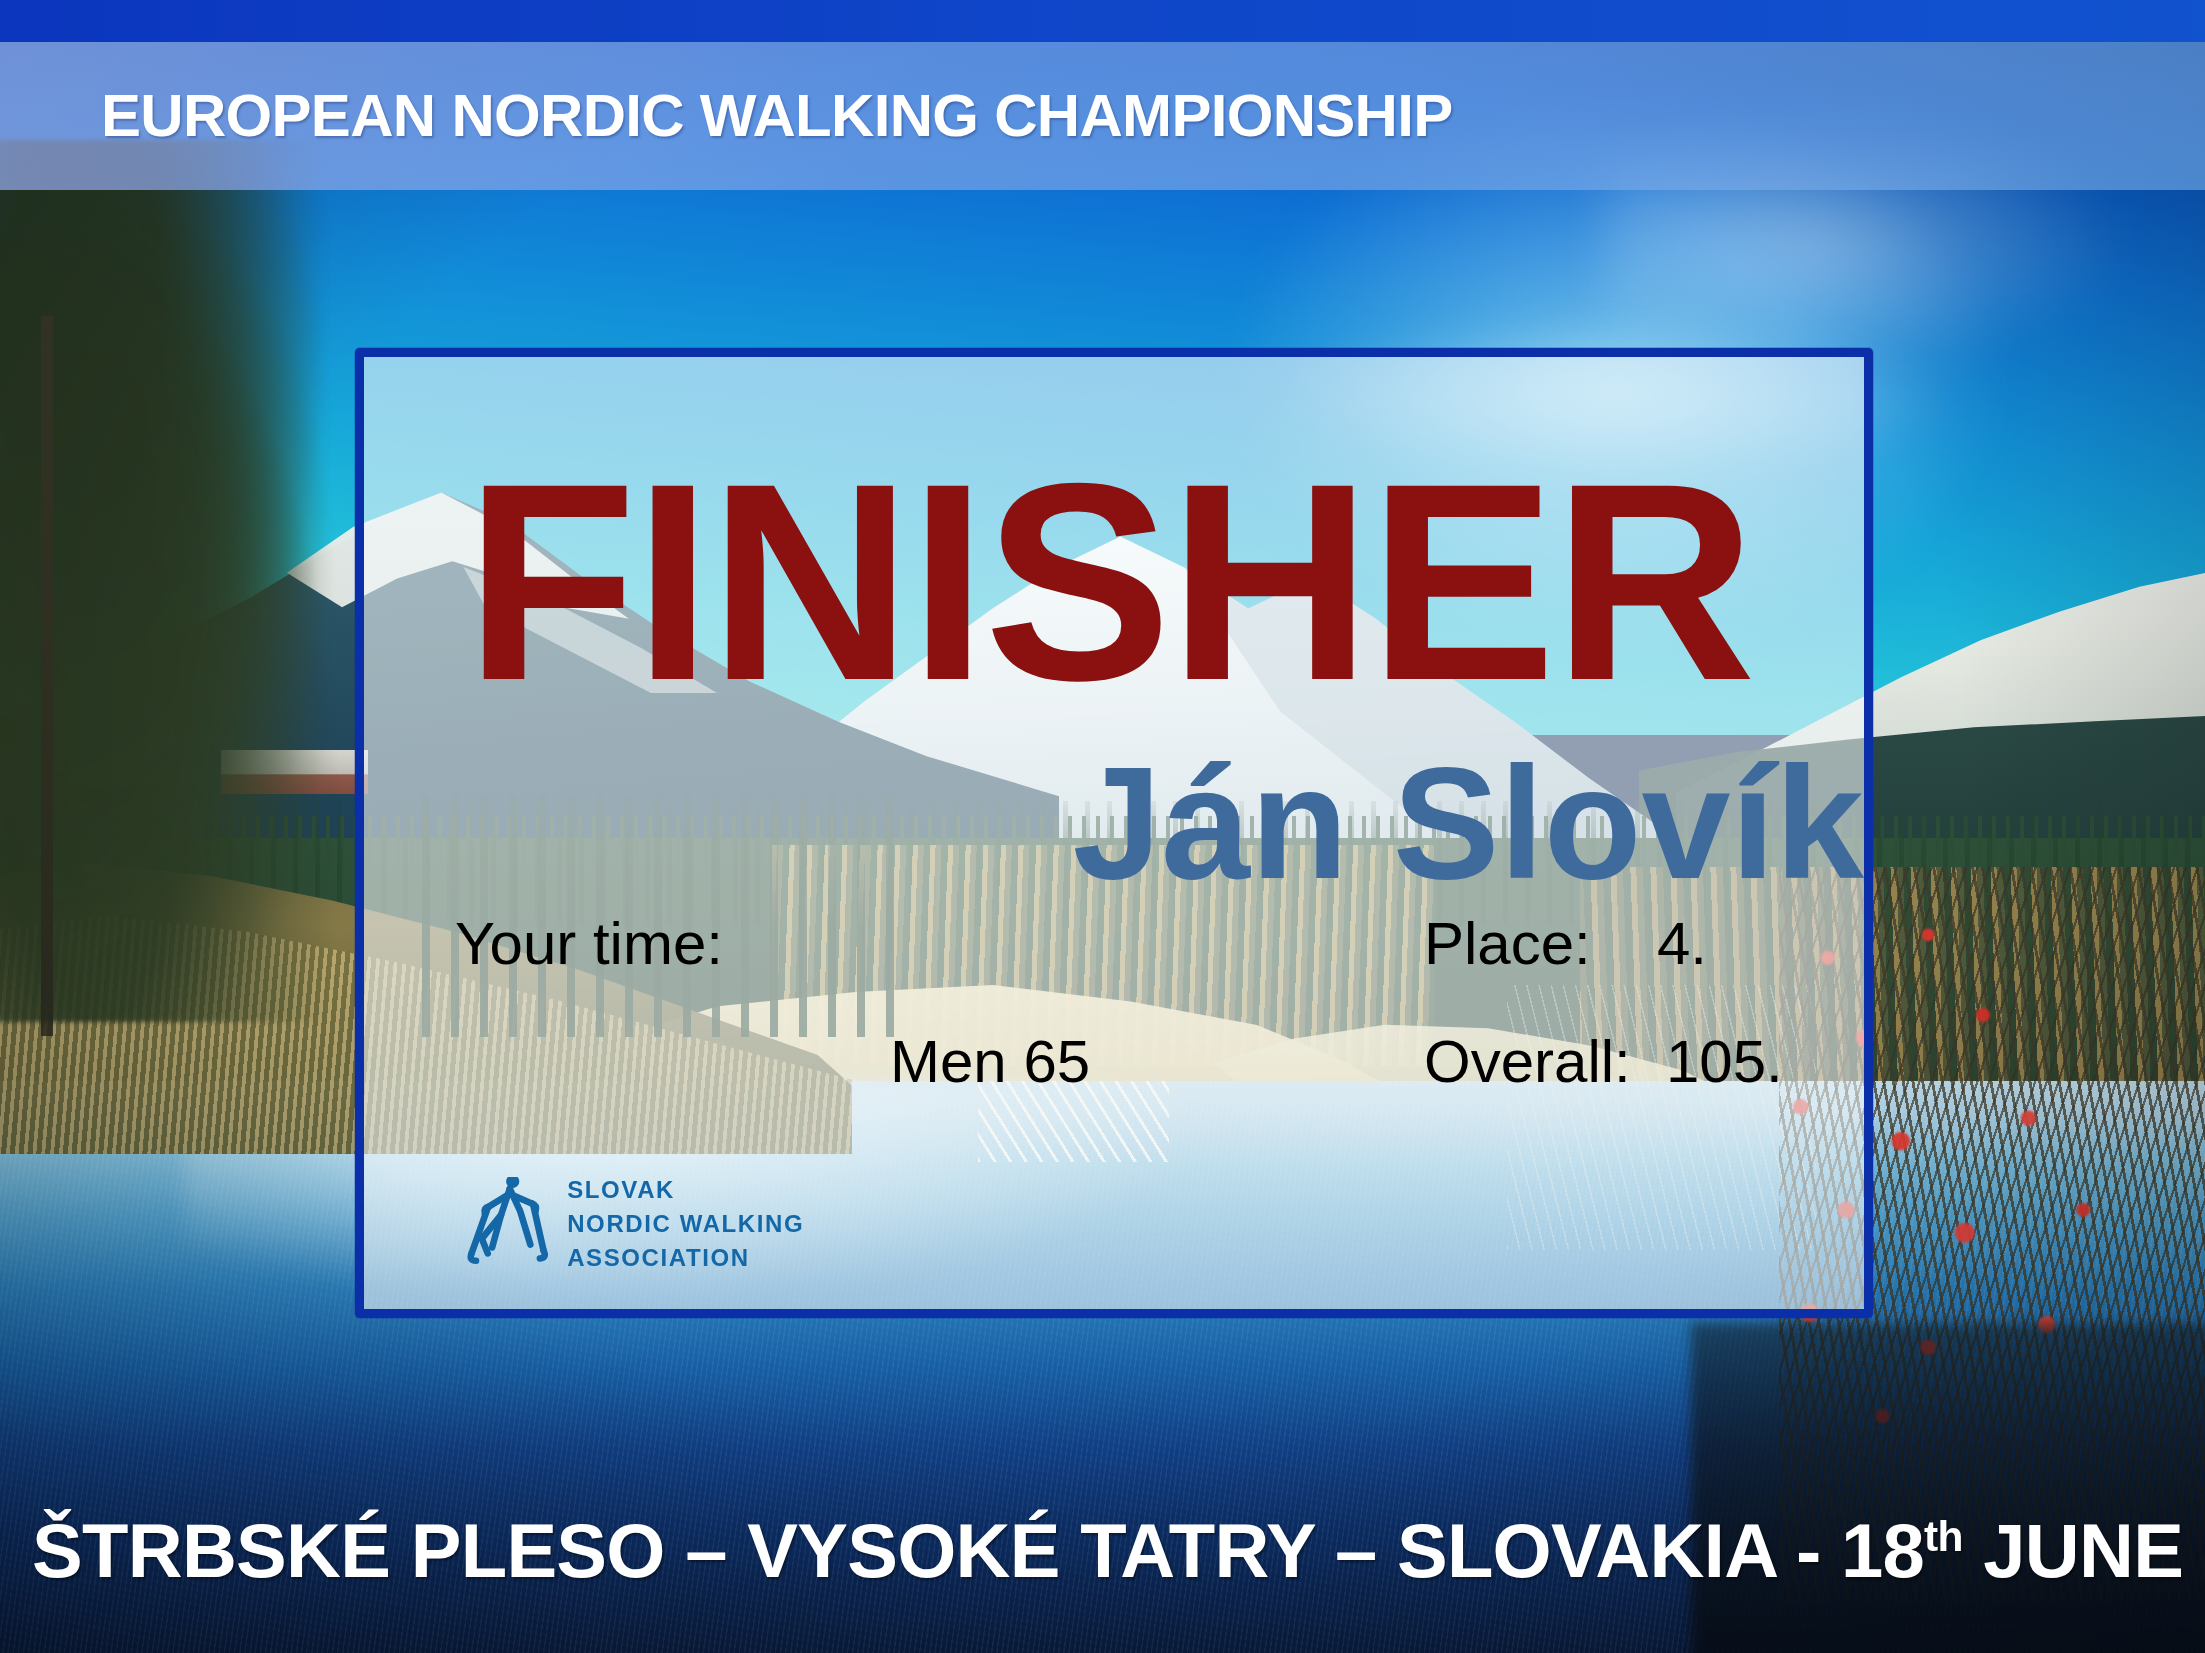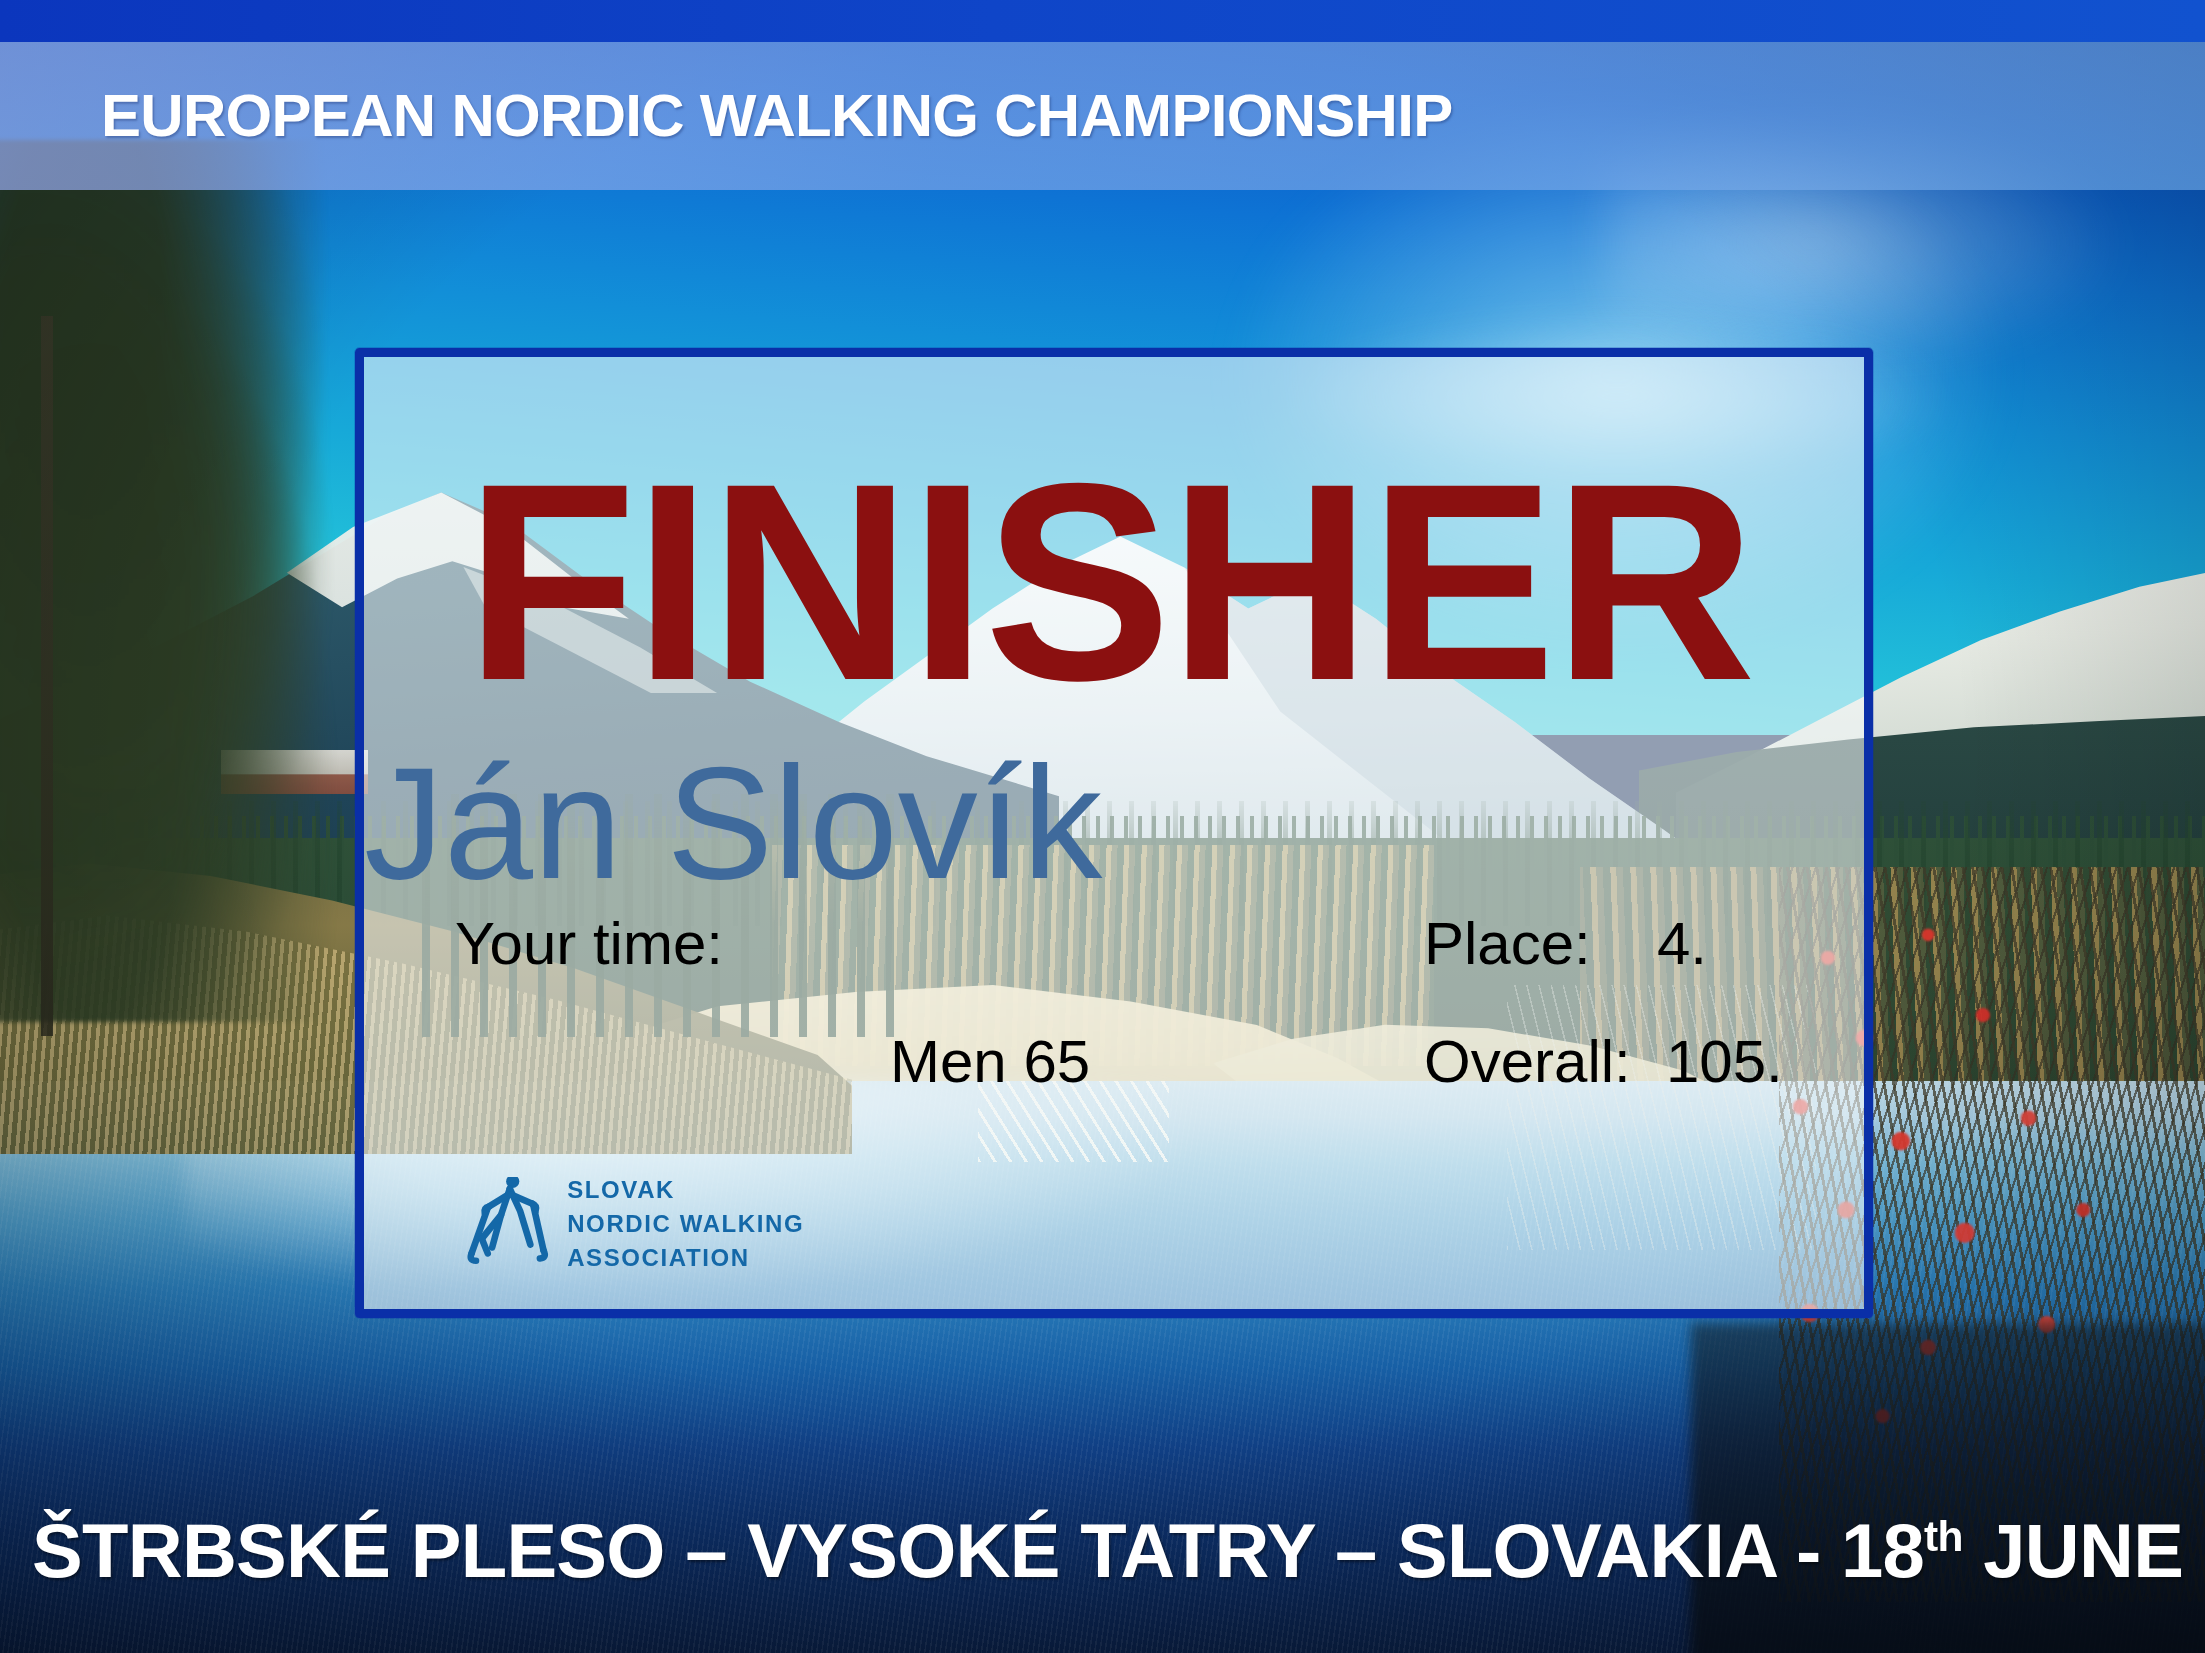--- a/index.html
+++ b/index.html
@@ -297,22 +297,22 @@
     overflow:hidden;
   }
   .card-inner{position:absolute;inset:0;padding:0;}
 
   .finisher{
     position:absolute;left:101px;top:85px;
     color:#8b1010;font-size:281px;font-weight:bold;
     line-height:1;letter-spacing:-2.9px;white-space:nowrap;
   }
   .athlete-name{
-    position:absolute;left:0;right:0;top:386px;text-align:left;
-    color:#3f6a9c;font-size:160px;font-weight:normal;
+    position:absolute;left:0;right:0;top:386px;text-align:right;
+    color:#3f6a9c;font-size:160px;font-weight:bold;
     line-height:1;white-space:nowrap;
   }
 
   .stats{
     position:absolute;left:91px;top:557px;right:29px;
     color:#000000;font-size:60px;line-height:1;
   }
   .stat-row{position:relative;height:118px;}
   .lbl-a{position:absolute;left:0;top:0;white-space:nowrap;}
   .val-a{position:absolute;left:435px;top:0;white-space:nowrap;}

